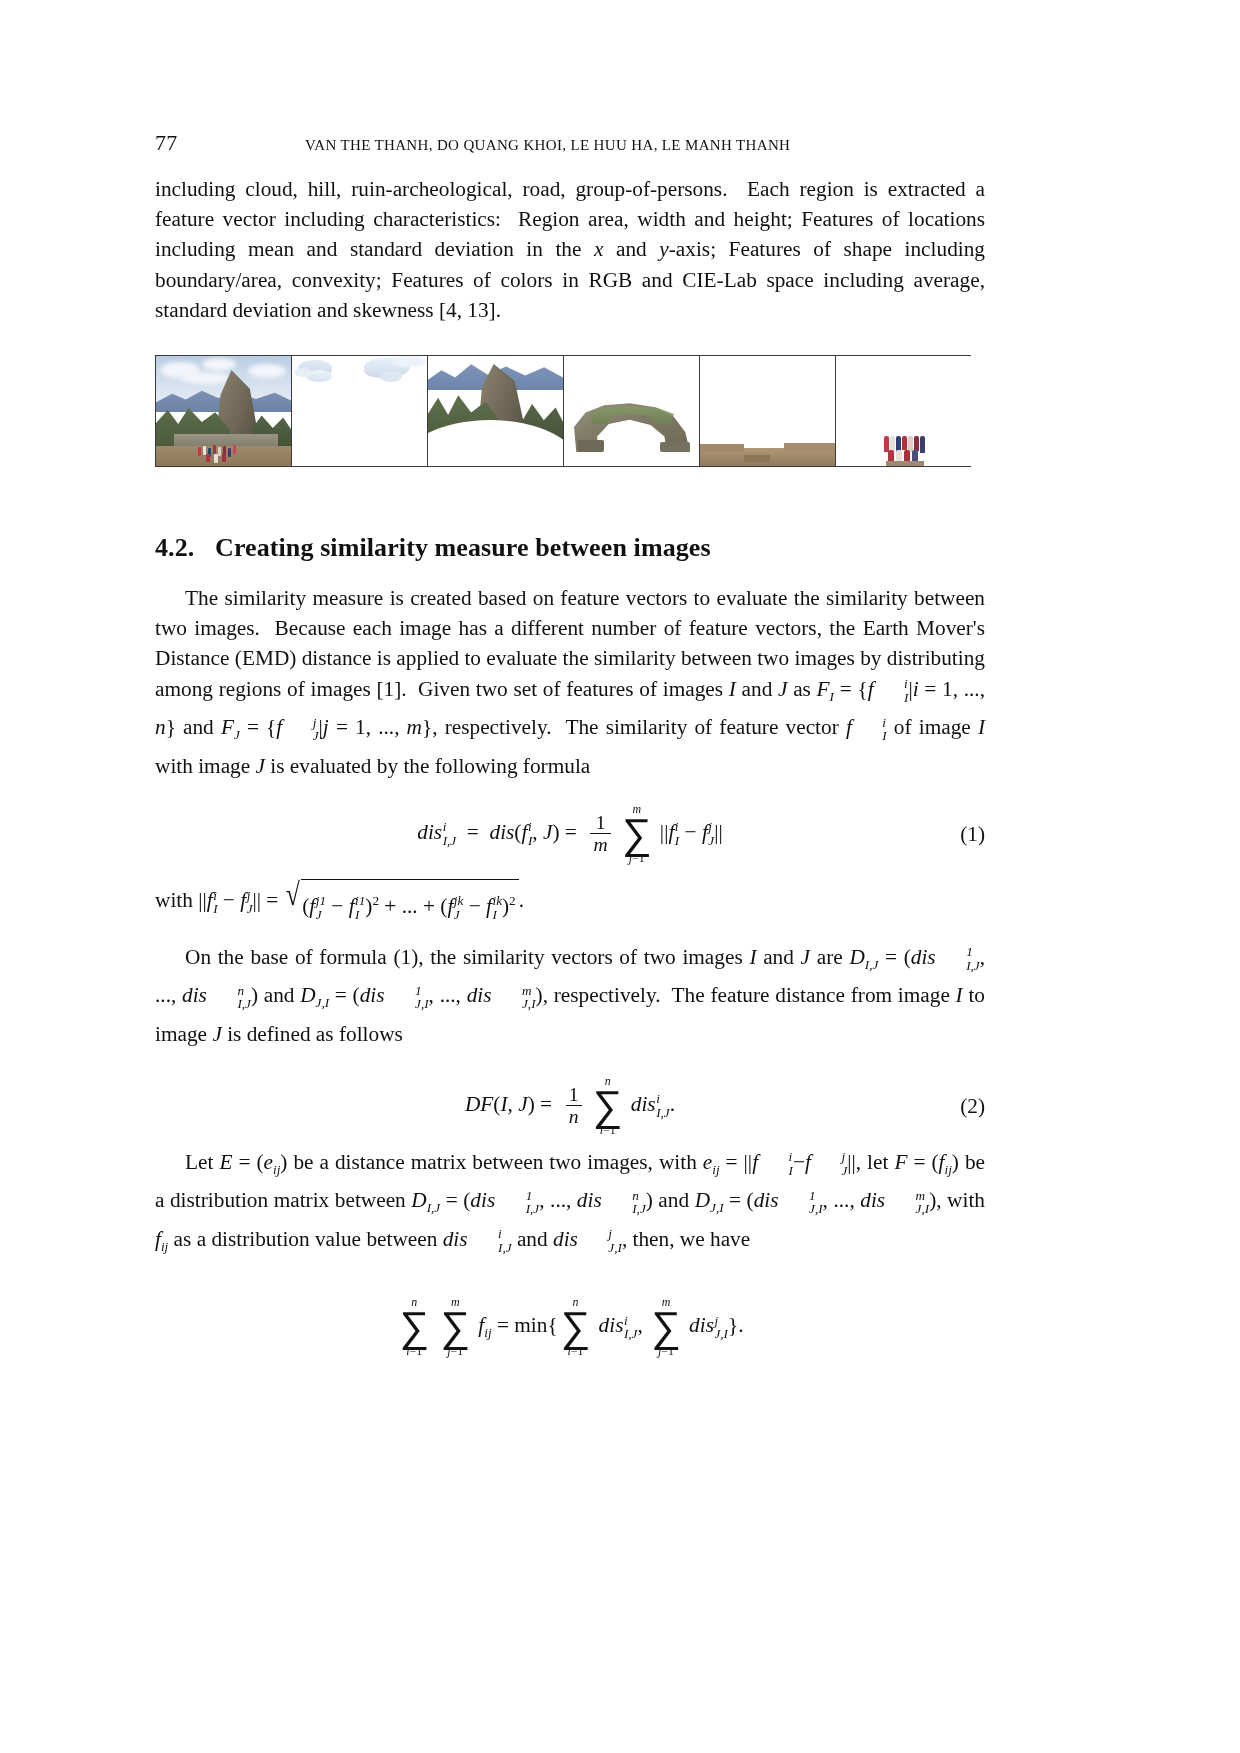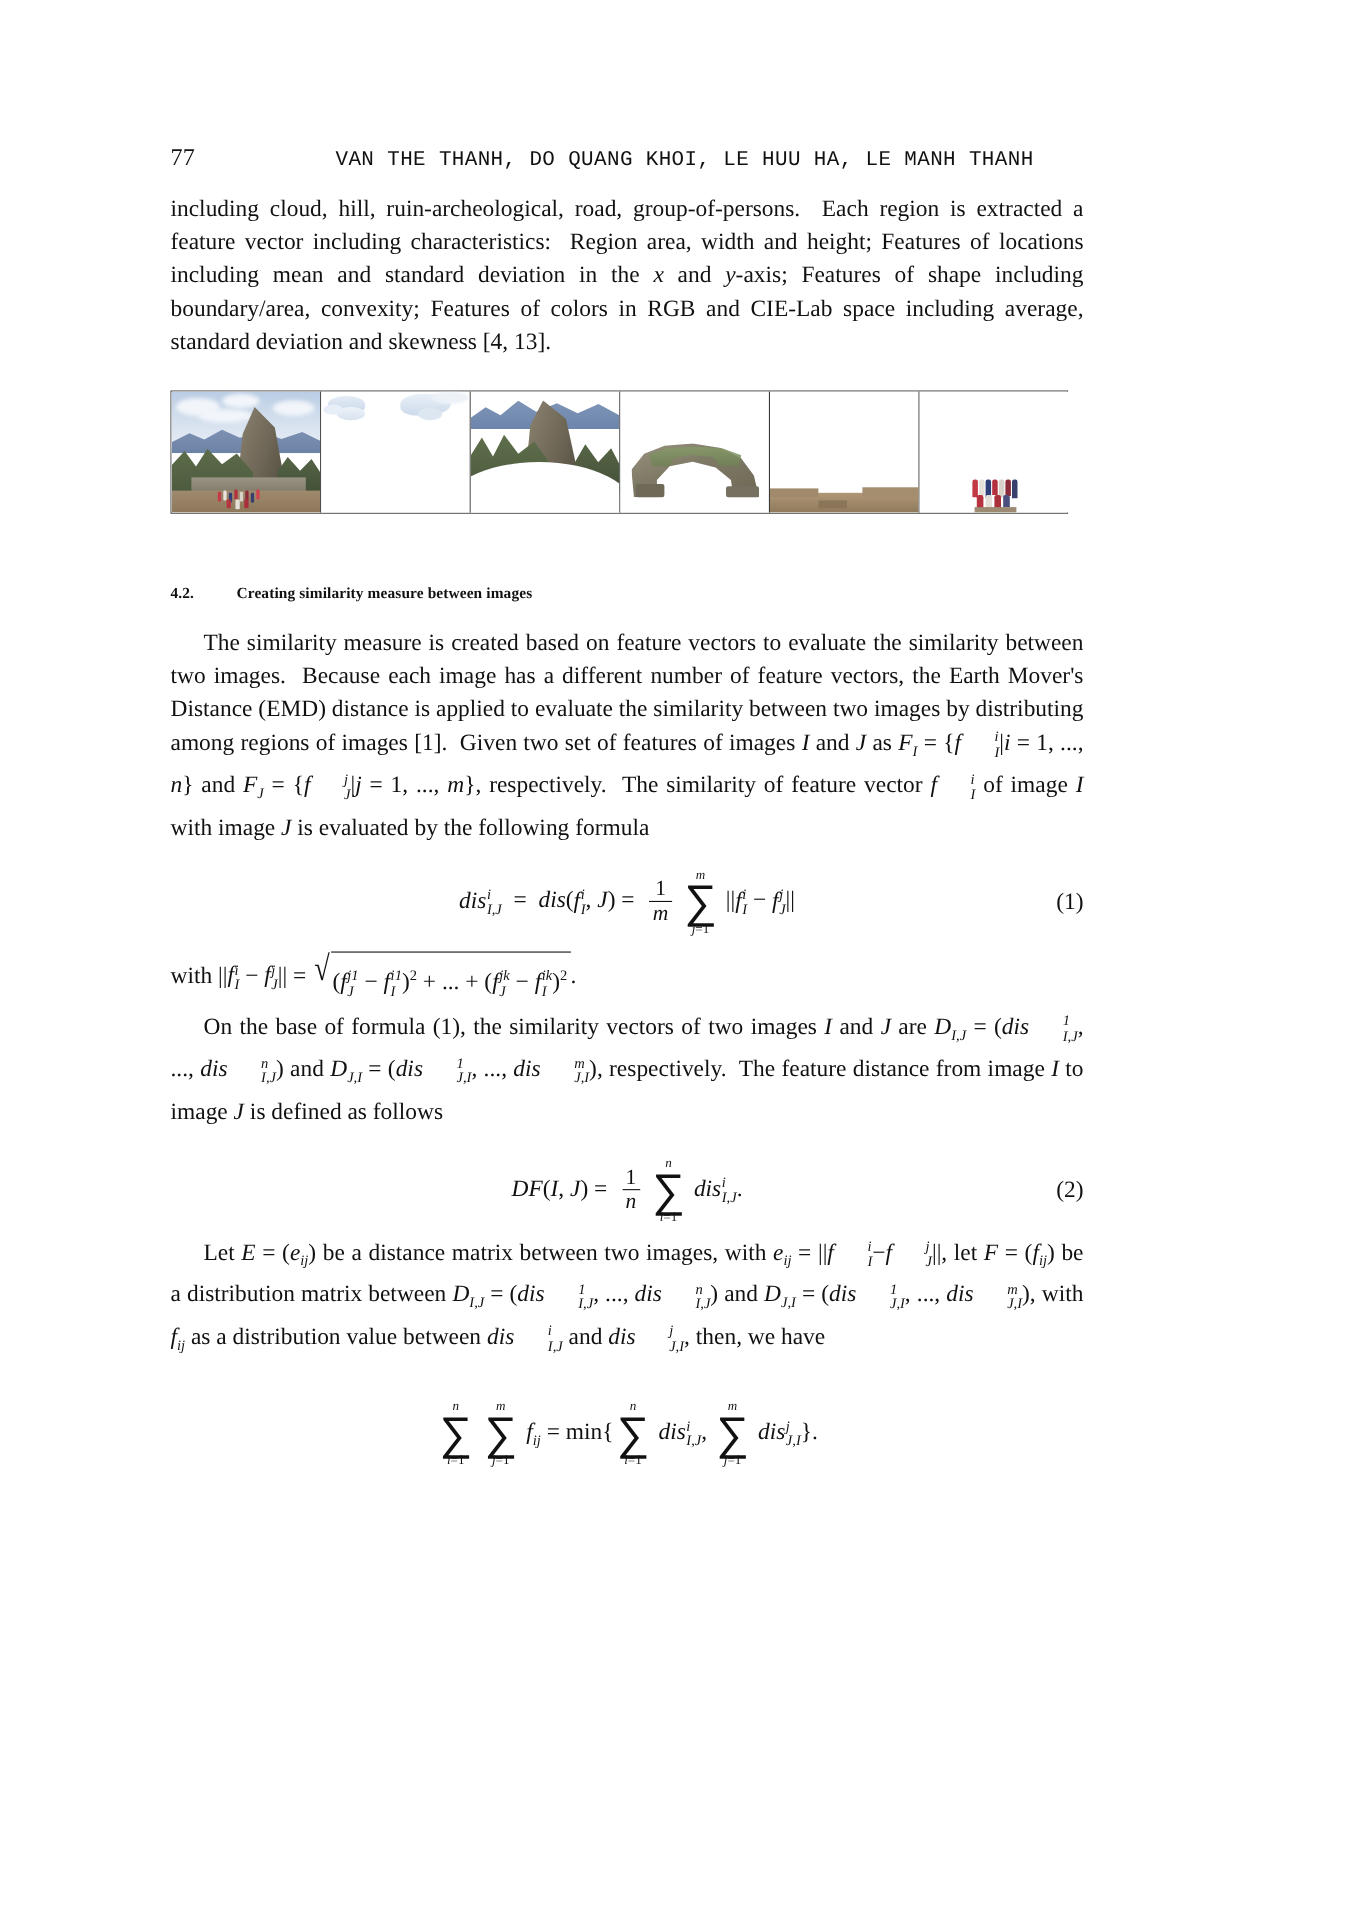--- a/index.html
+++ b/index.html
@@ -18,24 +18,23 @@
   .runhead{
     display:flex;align-items:baseline;
     margin-top:130px;
     font-size:17.5px;
     letter-spacing:.2px;
   }
   .folio{width:150px;font-size:22px;}
   .runtitle{
     flex:1;text-align:left;
     font-variant:small-caps;
-    font-size:19px;
+    font-size:15px;
     letter-spacing:.35px;
     padding-left:0px;
-    font-family:Liberation Mono, monospace;
   }
   
   p.body{
     font-size:21.3px;
     line-height:30.2px;
     text-align:justify;
     text-justify:inter-word;
     margin:0;
     hyphens:none;
   }
@@ -74,21 +73,21 @@
   .people{position:absolute;width:3px;height:9px;border-radius:1px;}
   
   .caption{
     margin-top:40px;
     text-align:center;
     font-size:19.5px;
   }
   .caption .fignum{font-style:italic;}
   
   h2.sec{
-    font-size:14px;
+    font-size:26px;
     font-weight:bold;
     margin:66px 0 0 0;
     letter-spacing:.1px;
   }
   h2.sec .num{display:inline-block;width:60px;}
   
   .eqrow{
     position:relative;
     margin:22px 0 10px 0;
     min-height:46px;
@@ -318,21 +317,21 @@
               <span>I</span>
             </span></i>)<sup class="s">2</sup> + ... + (<i class="m">f<span class="ss">
               <span>jk</span>
               <span>J</span>
             </span></i> − <i class="m">f<span class="ss">
               <span>ik</span>
               <span>I</span>
             </span></i>)<sup class="s">2</sup></span>
       </span>.</p>
 
-  <p class="body indent" style="margin-top:6px;">On the base of formula (1), the similarity vectors of two images <i class="m">I</i> and <i class="m">J</i> are <i class="m">D<sub class="s">I,J</sub></i> = (<i class="m">dis<span class="ss">
+  <p class="body indent" style="margin-top:16px;">On the base of formula (1), the similarity vectors of two images <i class="m">I</i> and <i class="m">J</i> are <i class="m">D<sub class="s">I,J</sub></i> = (<i class="m">dis<span class="ss">
           <span>1</span>
           <span>I,J</span>
         </span></i>, ..., <i class="m">dis<span class="ss">
           <span>n</span>
           <span>I,J</span>
         </span></i>) and <i class="m">D<sub class="s">J,I</sub></i> = (<i class="m">dis<span class="ss">
           <span>1</span>
           <span>J,I</span>
         </span></i>, ..., <i class="m">dis<span class="ss">
           <span>m</span>

